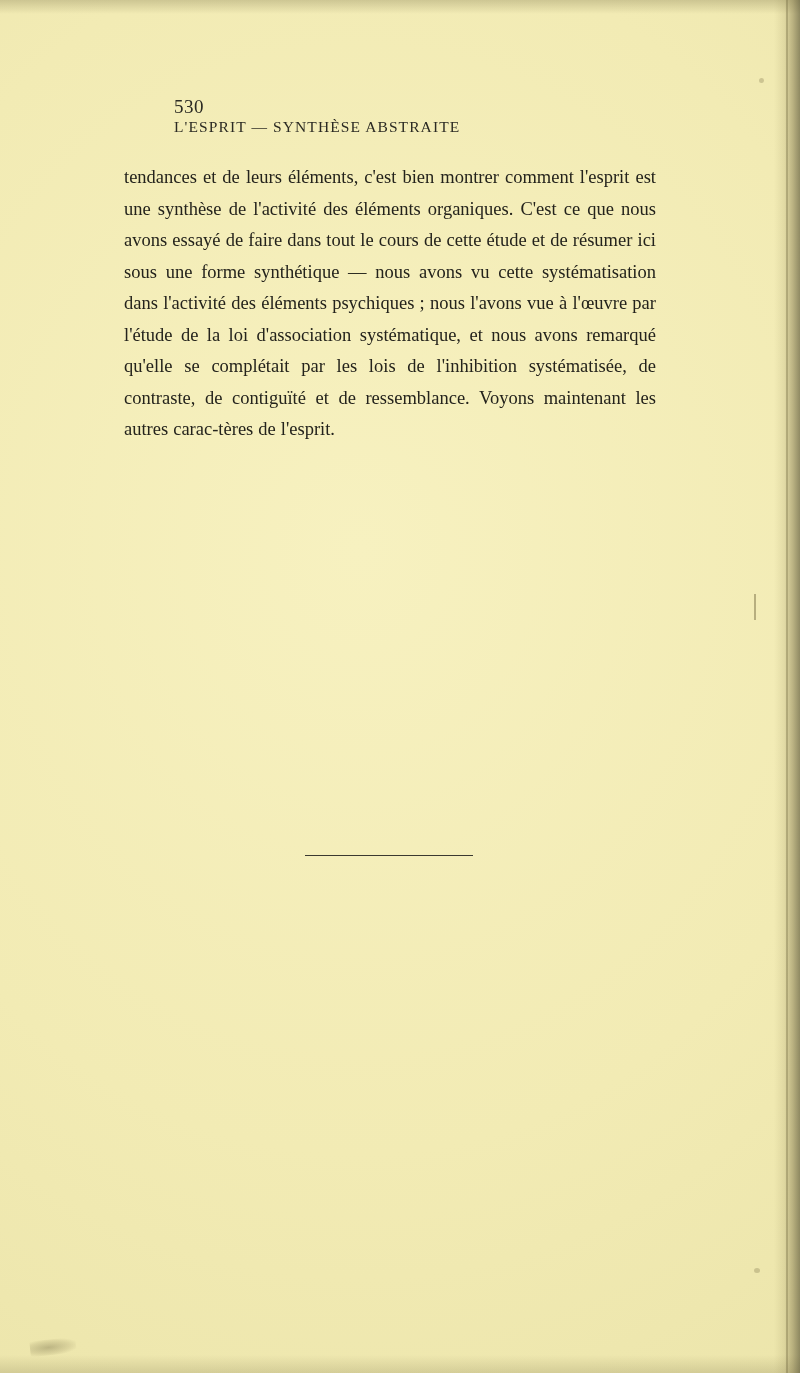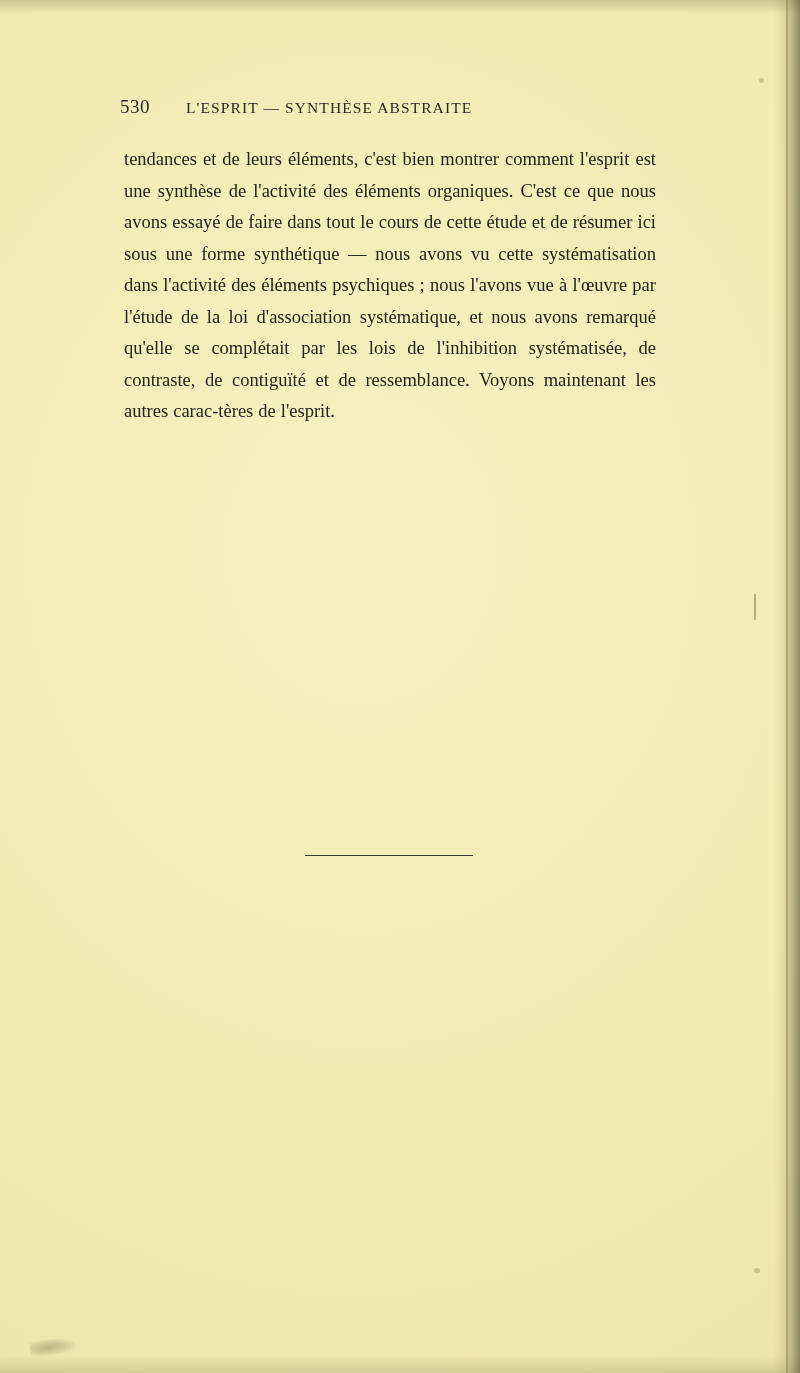--- a/index.html
+++ b/index.html
@@ -85,28 +85,29 @@
   }
 
   .running-head {
     display: flex;
     align-items: baseline;
     color: #2b2a23;
     font-size: 17px;
     letter-spacing: 0.4px;
     margin-bottom: 26px;
     white-space: nowrap;
+    flex-direction: column;
   }
   .folio {
     font-size: 19px;
     font-variant: normal;
     letter-spacing: 0.5px;
   }
   .head-title {
-    margin-left: 36px;
+    margin-left: 54px;
     font-size: 15.5px;
     letter-spacing: 1.1px;
     text-transform: uppercase;
   }
 
   .body-text {
     color: #24231c;
     font-size: 18.5px;
     line-height: 31.5px;
     text-align: justify;

